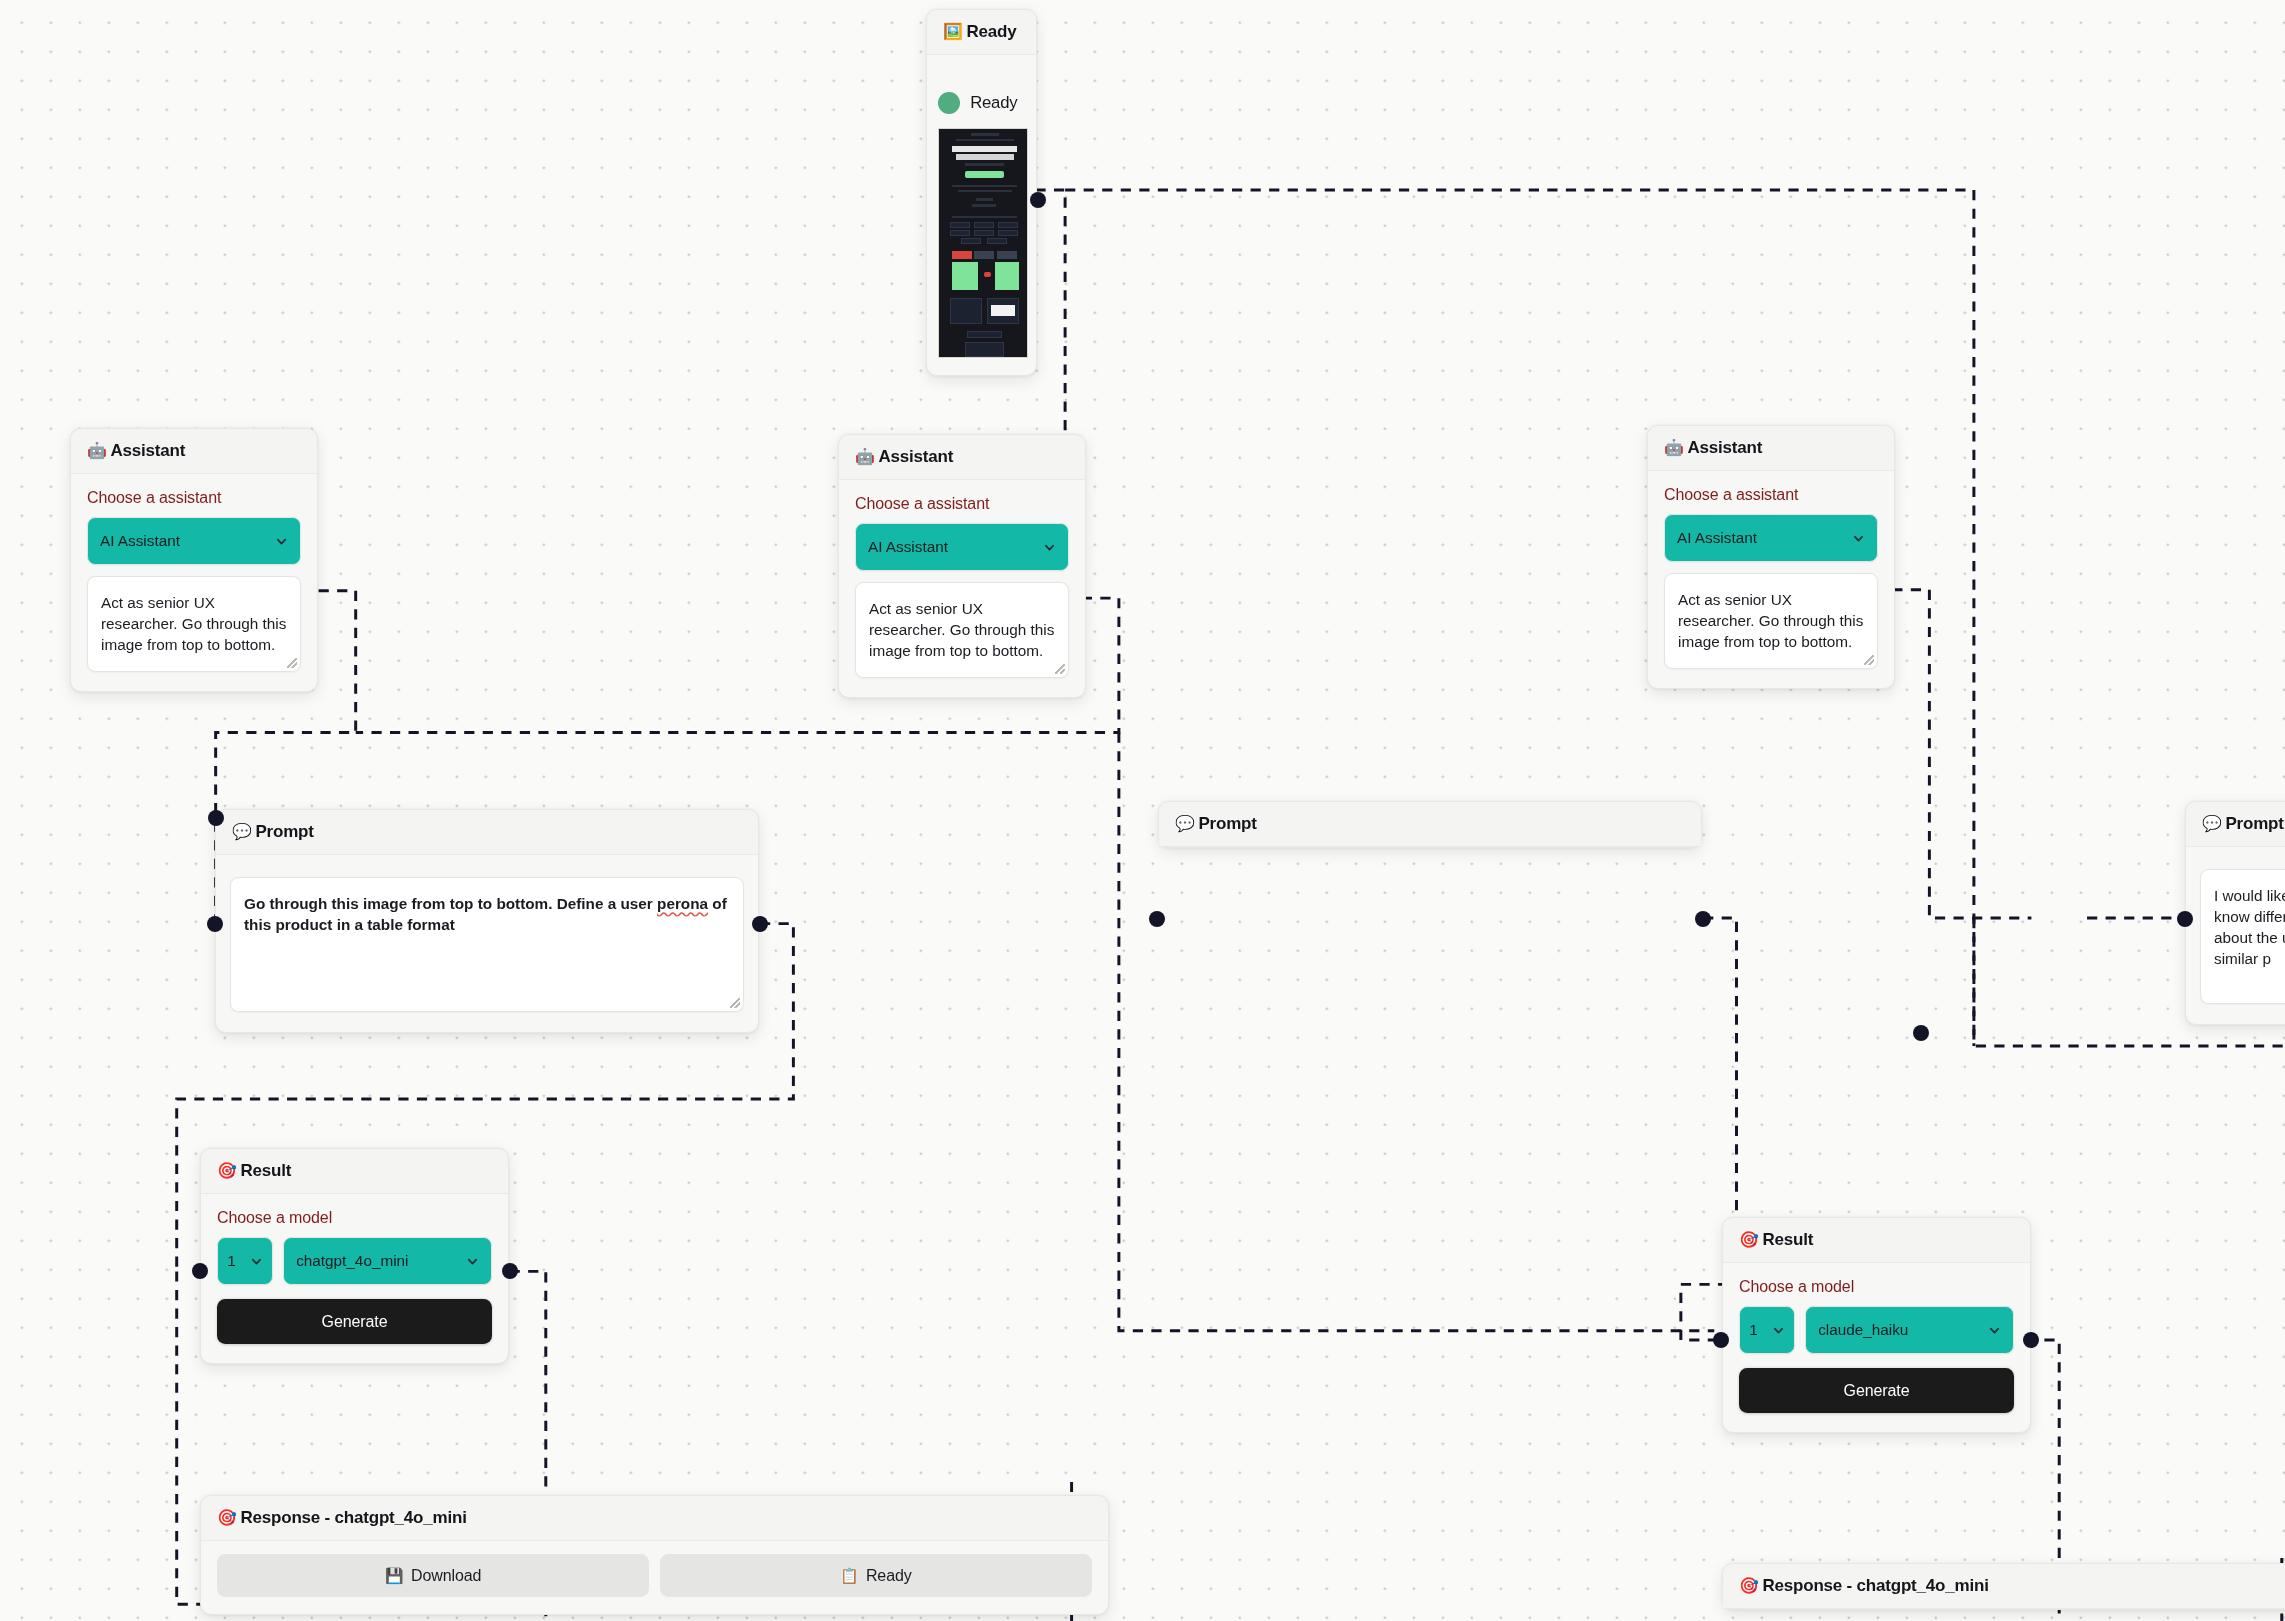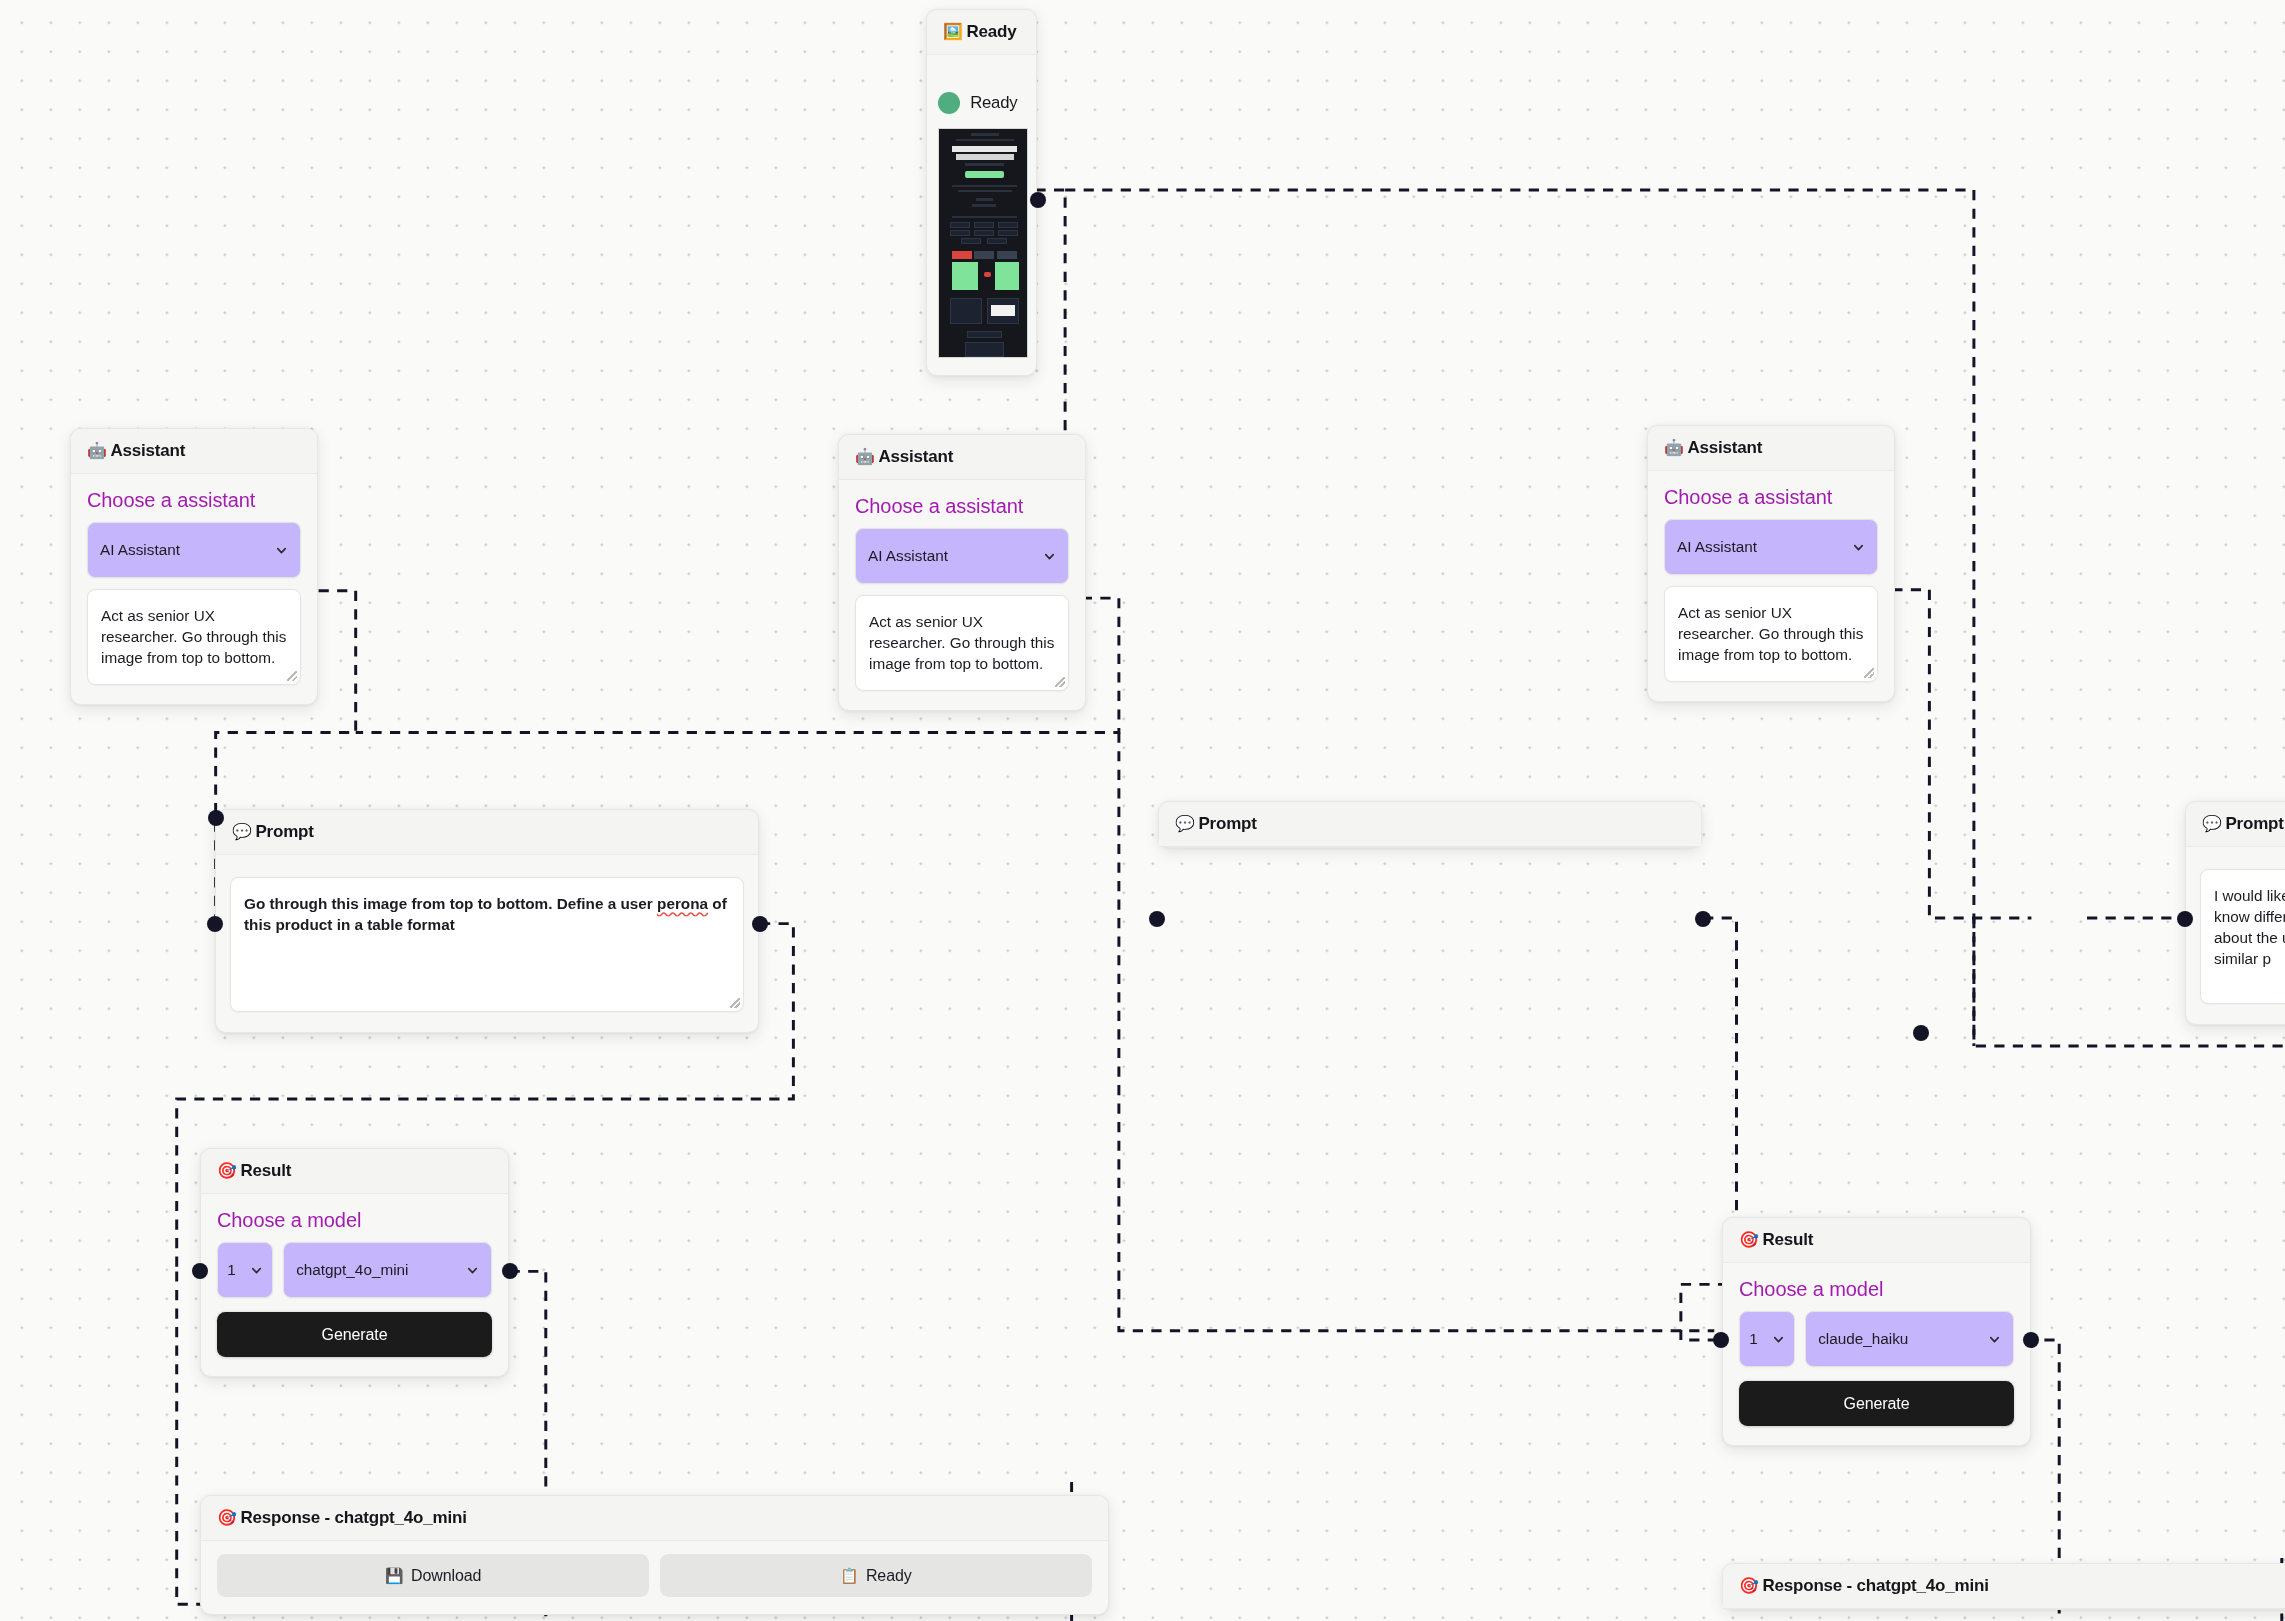--- a/index.html
+++ b/index.html
@@ -59,33 +59,33 @@
   }
   .node-header .hicon {
     font-size: 16px;
     margin-right: 3.7px;
     line-height: 1;
     display: inline-block;
   }
   .node-body { padding: 15px 16px 18.6px 16px; }
 
   .field-label {
-    font-size: 20px;
-    color: #a21caf;
+    font-size: 16px;
+    color: #7f1d1d;
     margin-bottom: 10.2px;
     letter-spacing: -0.1px;
   }
 
   
   .select {
     position: relative;
-    background: #c4b5fd;
+    background: #14b8a6;
     border: 0.9px solid #e4e4e1;
     border-radius: 8.3px;
-    height: 56px;
+    height: 48px;
     display: flex;
     align-items: center;
     padding: 0 12px;
     font-size: 15.3px;
     color: #1b1b22;
     box-shadow: 0 0.9px 1.9px rgba(0,0,0,0.04);
   }
   .select .sel-val { flex: 1; white-space: nowrap; overflow: hidden; }
   .chev {
     width: 13px; height: 13px;

